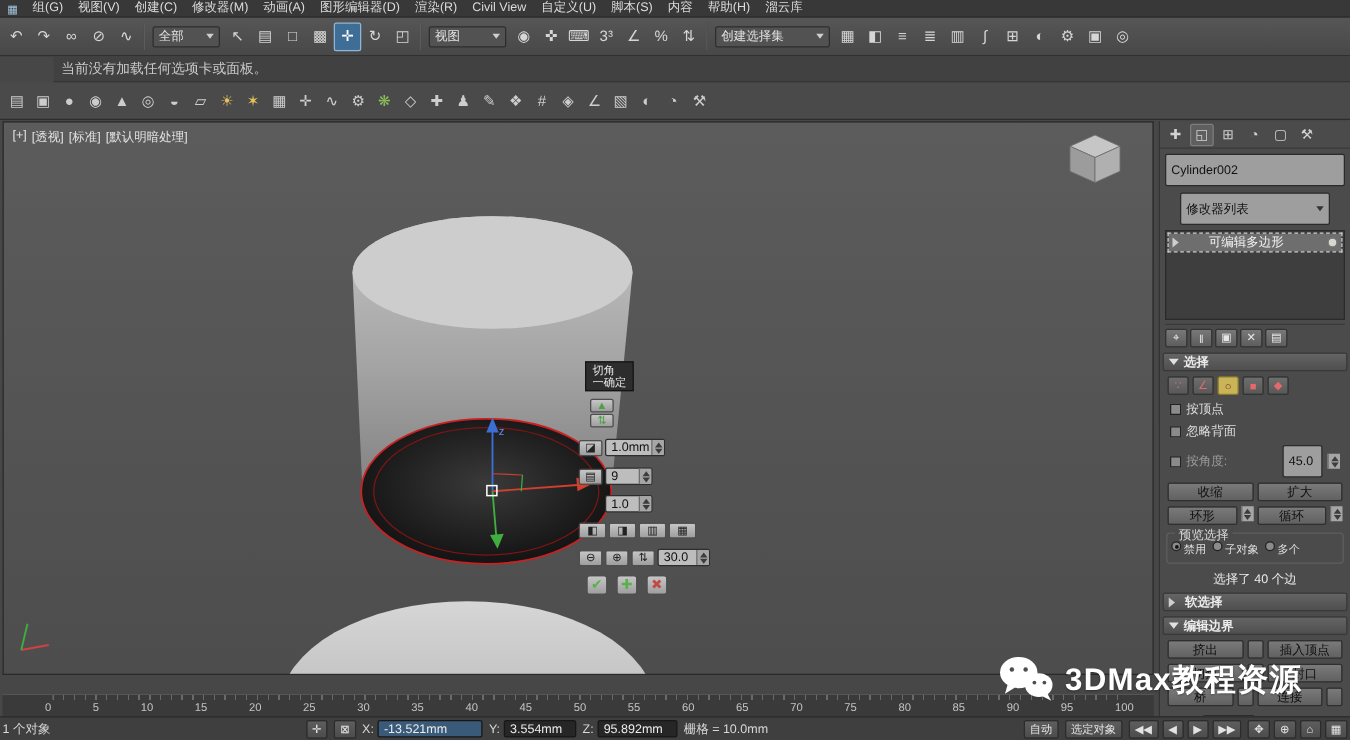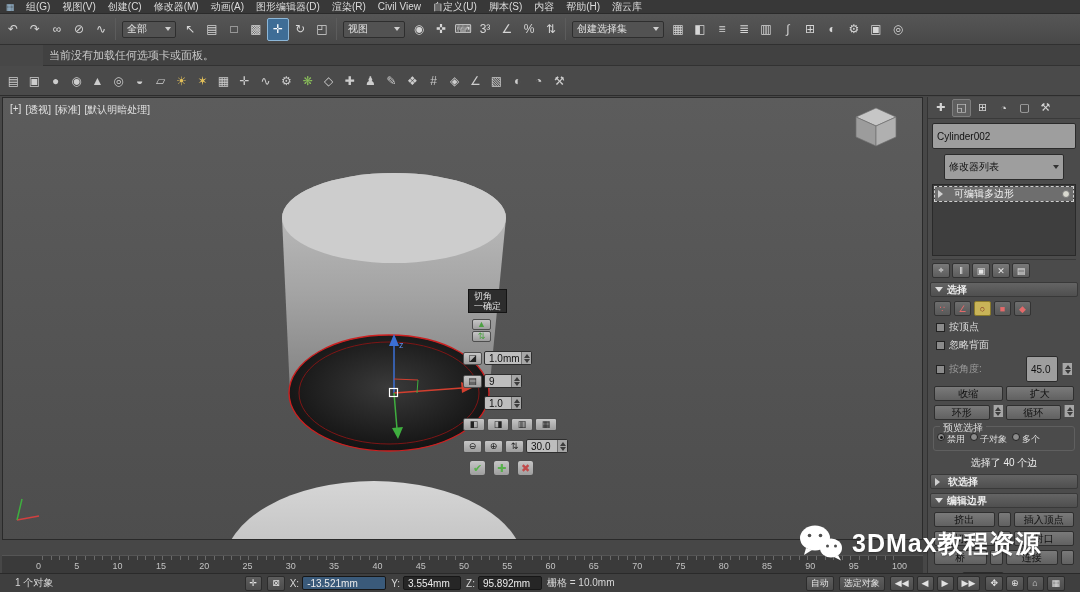--- a/index.html
+++ b/index.html
@@ -68,21 +68,21 @@
   .cp-tab { width:19px; height:18px; display:inline-flex; align-items:center; justify-content:center;
             color:#d3d3d3; font-size:11px; border:1px solid transparent; border-radius:2px; }
   .cp-tab.active { background:#5f5f5f; border-color:#7d7d7d; }
   .field { background:#9e9e9e; border:1px solid #2b2b2b; color:#111; height:15px;
            display:flex; align-items:center; padding:12px 4px; border-radius:2px; }
   .cp-name { margin:4px 4px 0; }
   .cp-modlist { margin:5px 16px 0; justify-content:space-between;gap:36px; }
   .cp-modlist .caret { border-top-color:#333; }
   .cp-stack { margin:4px 4px 0; height:72px; background:#3e3e3e; border:1px solid #2a2a2a; padding:2px; }
   .stack-row { height:14px; background:#6e6e6e; outline:1px dashed #cfcfcf; display:flex; align-items:center;
-               gap:7px; padding:0 3px; color:#f2f2f2; }
+               gap:20px; padding:0 3px; color:#f2f2f2; }
   .tri-r { width:0; height:0; border:4px solid transparent; border-left:5px solid #cfcfcf; }
   .tri-d { width:0; height:0; border:4px solid transparent; border-top:5px solid #e0e0e0; margin-top:3px; }
   .bulb { width:8px; height:8px; border-radius:50%; background:#d8d8cf; border:1px solid #777; margin-left:auto; }
   .cp-stackbtns { display:flex; gap:2px; margin:3px 4px; padding-top:3px; border-top:1px solid #3a3a3a; }
   .sbt { width:18px; height:15px; background:linear-gradient(#787878,#5d5d5d); border:1px solid #333;
          border-radius:2px; display:inline-flex; align-items:center; justify-content:center;
          font-size:9px; color:#e4e4e4; }
   .cp-roll { margin:4px 2px 0; height:15px; background:linear-gradient(#646464,#4f4f4f); border:1px solid #393939;
              border-radius:2px; display:flex; align-items:center; gap:4px; padding:0 4px;
              font-weight:bold; color:#ececec; }
@@ -115,21 +115,21 @@
              border:1px solid #8a8a8a; color:#e6e6e6; font-size:8px; line-height:8px; text-align:center; }
   .ruler { position:absolute; left:2px; top:555px; width:921px; height:18px; background:#3a3a3a;
            border-top:1px solid #555; z-index:4; }
   .ruler-ticks { position:absolute; left:40px; right:22px; top:0; height:4px;
                  background:repeating-linear-gradient(90deg,#6a6a6a 0 1px,transparent 1px 8.6px); }
   .ruler-numbers { position:absolute; left:34px; right:16px; top:5px; display:flex;
                    justify-content:space-between; font-size:9px; color:#c3c3c3; }
   
   .statusbar { position:absolute; left:0; top:573px; width:1080px; height:19px; background:#3f3f3f;
                border-top:1px solid #2a2a2a; display:flex; align-items:center; gap:5px;
-               padding:0 15px; z-index:6; }
+               padding:0 2px; z-index:6; }
   .sb-spacer { flex:1; }
   .sb-field { background:#262626; border:1px solid #171717; color:#ececec; padding:0 4px;
               height:14px; display:inline-flex; align-items:center; border-radius:2px; }
   .sb-field.hl { background:#3a5a7a; }
   .sb-btn { height:15px; min-width:17px; padding:0 4px; background:linear-gradient(#5e5e5e,#4c4c4c);
             border:1px solid #2c2c2c; border-radius:2px; color:#e3e3e3;
             display:inline-flex; align-items:center; justify-content:center; font-size:9px; }
   .sb-lab { color:#d8d8d8; }
   .sb-group { display:flex; align-items:center; gap:3px; }
   

